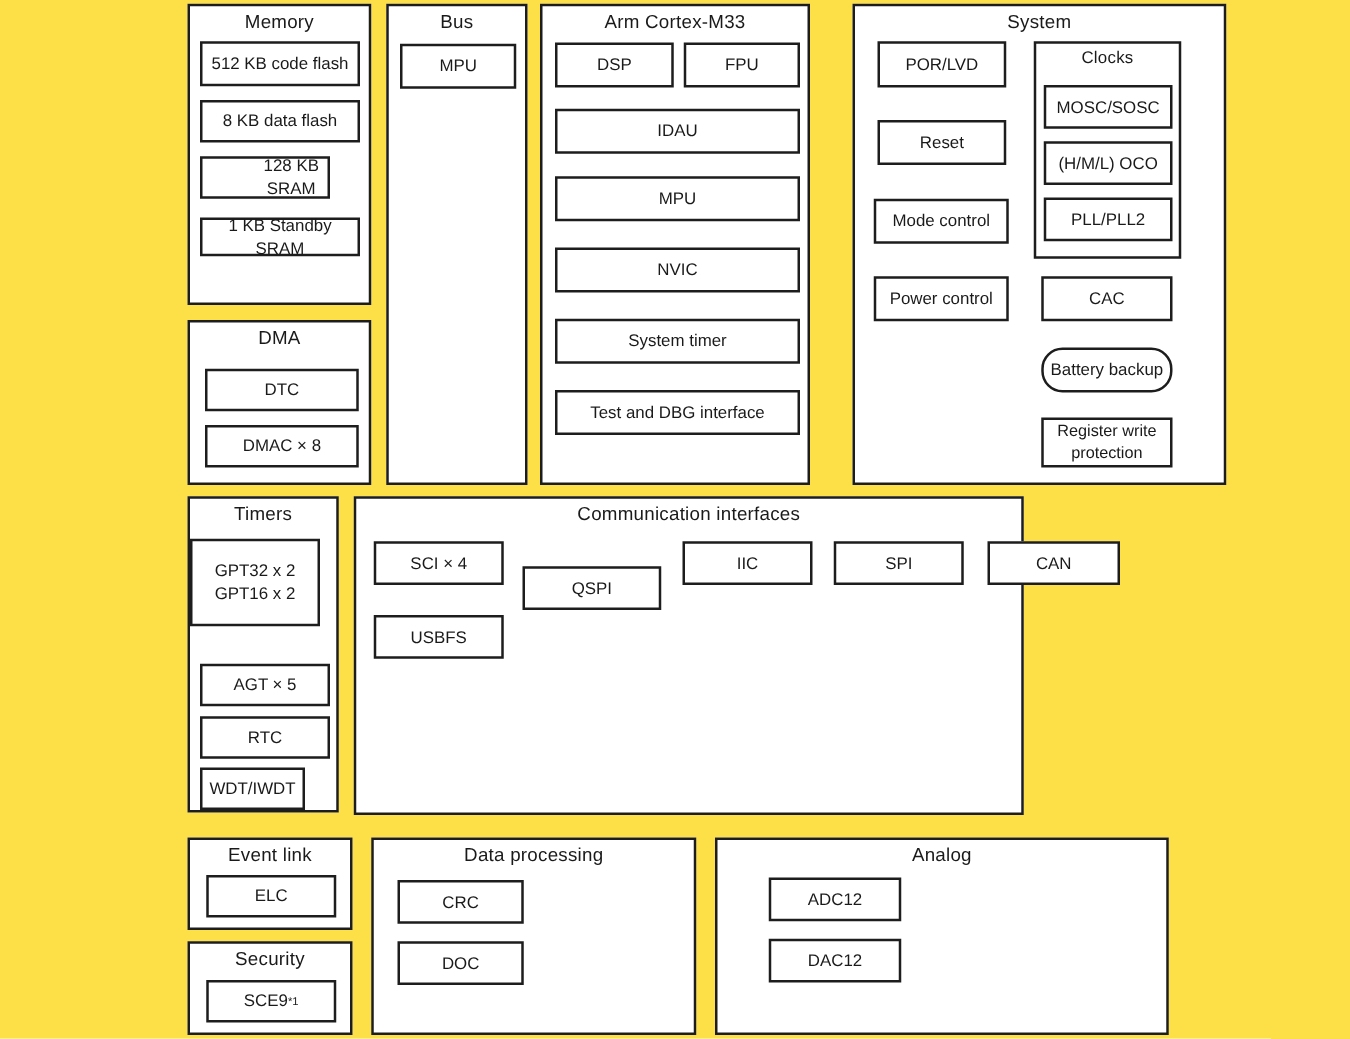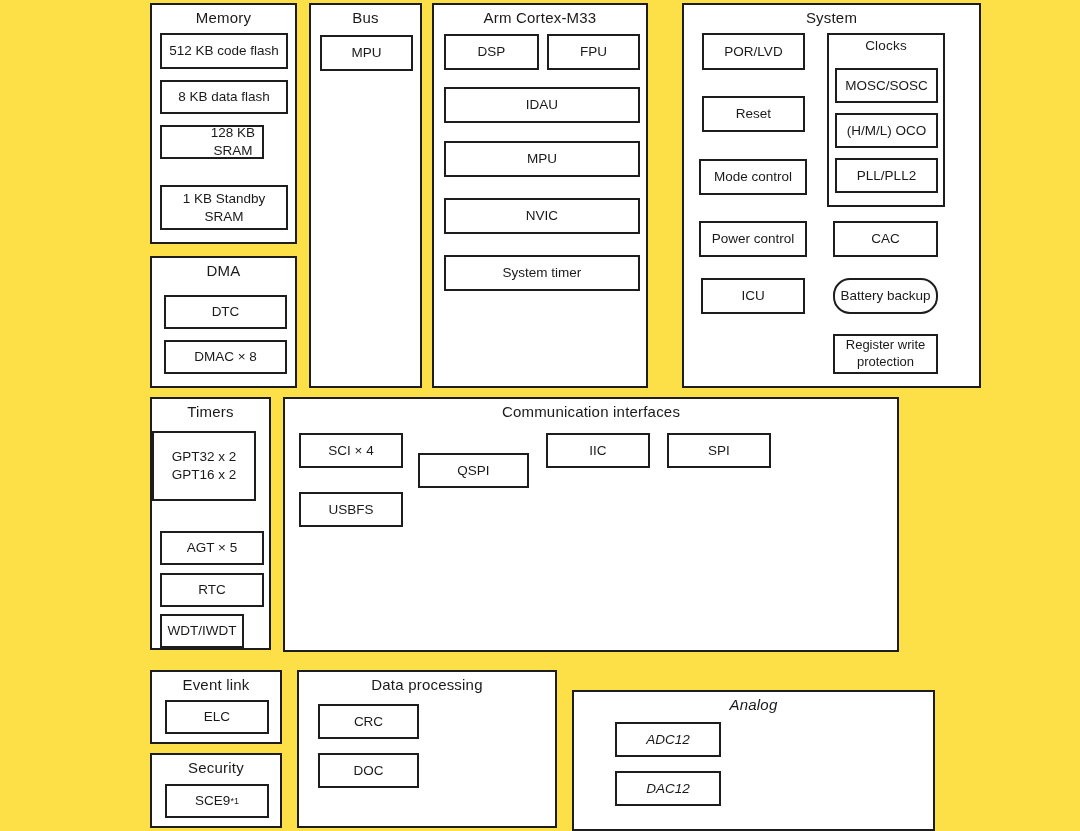--- a/index.html
+++ b/index.html
@@ -28,21 +28,21 @@
 </head>
 <body>
 
 <div class="canvas">
 
   <div class="block" style="left:150px;top:3px;width:147px;height:241px;">
     <div class="block-title">Memory</div>
     <div class="box" style="left:8px;top:28px;width:128px;height:36px;">512 KB code flash</div>
     <div class="box" style="left:8px;top:75px;width:128px;height:34px;">8 KB data flash</div>
     <div class="box" style="left:8px;top:120px;width:104px;height:34px;padding-left:44px;">128 KB SRAM</div>
-    <div class="box" style="left:8px;top:180px;width:128px;height:45px;">1 KB Standby
+    <div class="box" style="left:8px;top:169px;width:128px;height:31px;">1 KB Standby
 SRAM</div>
   </div>
 
   <div class="block" style="left:150px;top:256px;width:147px;height:132px;">
     <div class="block-title">DMA</div>
     <div class="box" style="left:12px;top:37px;width:123px;height:34px;">DTC</div>
     <div class="box" style="left:12px;top:82px;width:123px;height:34px;">DMAC × 8</div>
   </div>
 
   <div class="block" style="left:309px;top:3px;width:113px;height:385px;">
@@ -51,29 +51,29 @@
   </div>
 
   <div class="block" style="left:432px;top:3px;width:216px;height:385px;">
     <div class="block-title">Arm Cortex-M33</div>
     <div class="box" style="left:10px;top:29px;width:95px;height:36px;">DSP</div>
     <div class="box" style="left:113px;top:29px;width:93px;height:36px;">FPU</div>
     <div class="box" style="left:10px;top:82px;width:196px;height:36px;">IDAU</div>
     <div class="box" style="left:10px;top:136px;width:196px;height:36px;">MPU</div>
     <div class="box" style="left:10px;top:193px;width:196px;height:36px;">NVIC</div>
     <div class="box" style="left:10px;top:250px;width:196px;height:36px;">System timer</div>
+    <div class="box" style="left:10px;top:307px;width:196px;height:36px;">Test and DBG interface</div>
   </div>
 
   <div class="block" style="left:658px;top:3px;width:299px;height:385px;margin-left:24px;">
     <div class="block-title">System</div>
     <div class="box" style="left:18px;top:28px;width:103px;height:37px;">POR/LVD</div>
     <div class="box" style="left:18px;top:91px;width:103px;height:36px;">Reset</div>
     <div class="box" style="left:15px;top:154px;width:108px;height:36px;">Mode control</div>
     <div class="box" style="left:15px;top:216px;width:108px;height:36px;">Power control</div>
-    <div class="box" style="left:17px;top:273px;width:104px;height:36px;">ICU</div>
 
     <div class="subblock" style="left:143px;top:28px;width:118px;height:174px;">
       <div class="block-title" style="font-size:13.5px;top:3px;">Clocks</div>
       <div class="box" style="left:6px;top:33px;width:103px;height:35px;">MOSC/SOSC</div>
       <div class="box" style="left:6px;top:78px;width:103px;height:35px;">(H/M/L) OCO</div>
       <div class="box" style="left:6px;top:123px;width:103px;height:35px;">PLL/PLL2</div>
     </div>
 
     <div class="box" style="left:149px;top:216px;width:105px;height:36px;">CAC</div>
     <div class="box" style="left:149px;top:273px;width:105px;height:36px;border-radius:17px;">Battery backup</div>
@@ -83,26 +83,27 @@
 
   <div class="block" style="left:150px;top:397px;width:121px;height:253px;">
     <div class="block-title">Timers</div>
     <div class="box" style="left:0;top:32px;width:104px;height:70px;">GPT32 x 2
 GPT16 x 2</div>
     <div class="box" style="left:8px;top:132px;width:104px;height:34px;">AGT × 5</div>
     <div class="box" style="left:8px;top:174px;width:104px;height:34px;">RTC</div>
     <div class="box" style="left:8px;top:215px;width:84px;height:34px;">WDT/IWDT</div>
   </div>
 
-  <div class="block" style="left:283px;top:397px;width:616px;height:255px;">
+  <div class="block" style="left:283px;top:397px;width:536px;height:255px;">
     <div class="block-title">Communication interfaces</div>
     <div class="box" style="left:14px;top:34px;width:104px;height:35px;">SCI × 4</div>
     <div class="box" style="left:133px;top:34px;width:111px;height:35px;margin-top:20px;">QSPI</div>
     <div class="box" style="left:261px;top:34px;width:104px;height:35px;">IIC</div>
     <div class="box" style="left:382px;top:34px;width:104px;height:35px;">SPI</div>
+    <div class="box" style="left:505px;top:34px;width:106px;height:35px;">CAN</div>
     <div class="box" style="left:14px;top:93px;width:104px;height:35px;">USBFS</div>
   </div>
 
   <div class="block" style="left:150px;top:670px;width:132px;height:74px;">
     <div class="block-title">Event link</div>
     <div class="box" style="left:13px;top:28px;width:104px;height:34px;">ELC</div>
   </div>
 
   <div class="block" style="left:150px;top:753px;width:132px;height:75px;">
     <div class="block-title">Security</div>
@@ -110,19 +111,19 @@
       <span>SCE9</span><sup class="note">*1</sup>
     </div>
   </div>
 
   <div class="block" style="left:297px;top:670px;width:260px;height:158px;">
     <div class="block-title">Data processing</div>
     <div class="box" style="left:19px;top:32px;width:101px;height:35px;">CRC</div>
     <div class="box" style="left:19px;top:81px;width:101px;height:35px;">DOC</div>
   </div>
 
-  <div class="block" style="left:572px;top:690px;width:363px;height:141px;font-style:italic;">
+  <div class="block" style="left:572px;top:670px;width:363px;height:158px;">
     <div class="block-title">Analog</div>
     <div class="box" style="left:41px;top:30px;width:106px;height:35px;">ADC12</div>
     <div class="box" style="left:41px;top:79px;width:106px;height:35px;">DAC12</div>
   </div>
 
 </div>
 
 </body></html>

